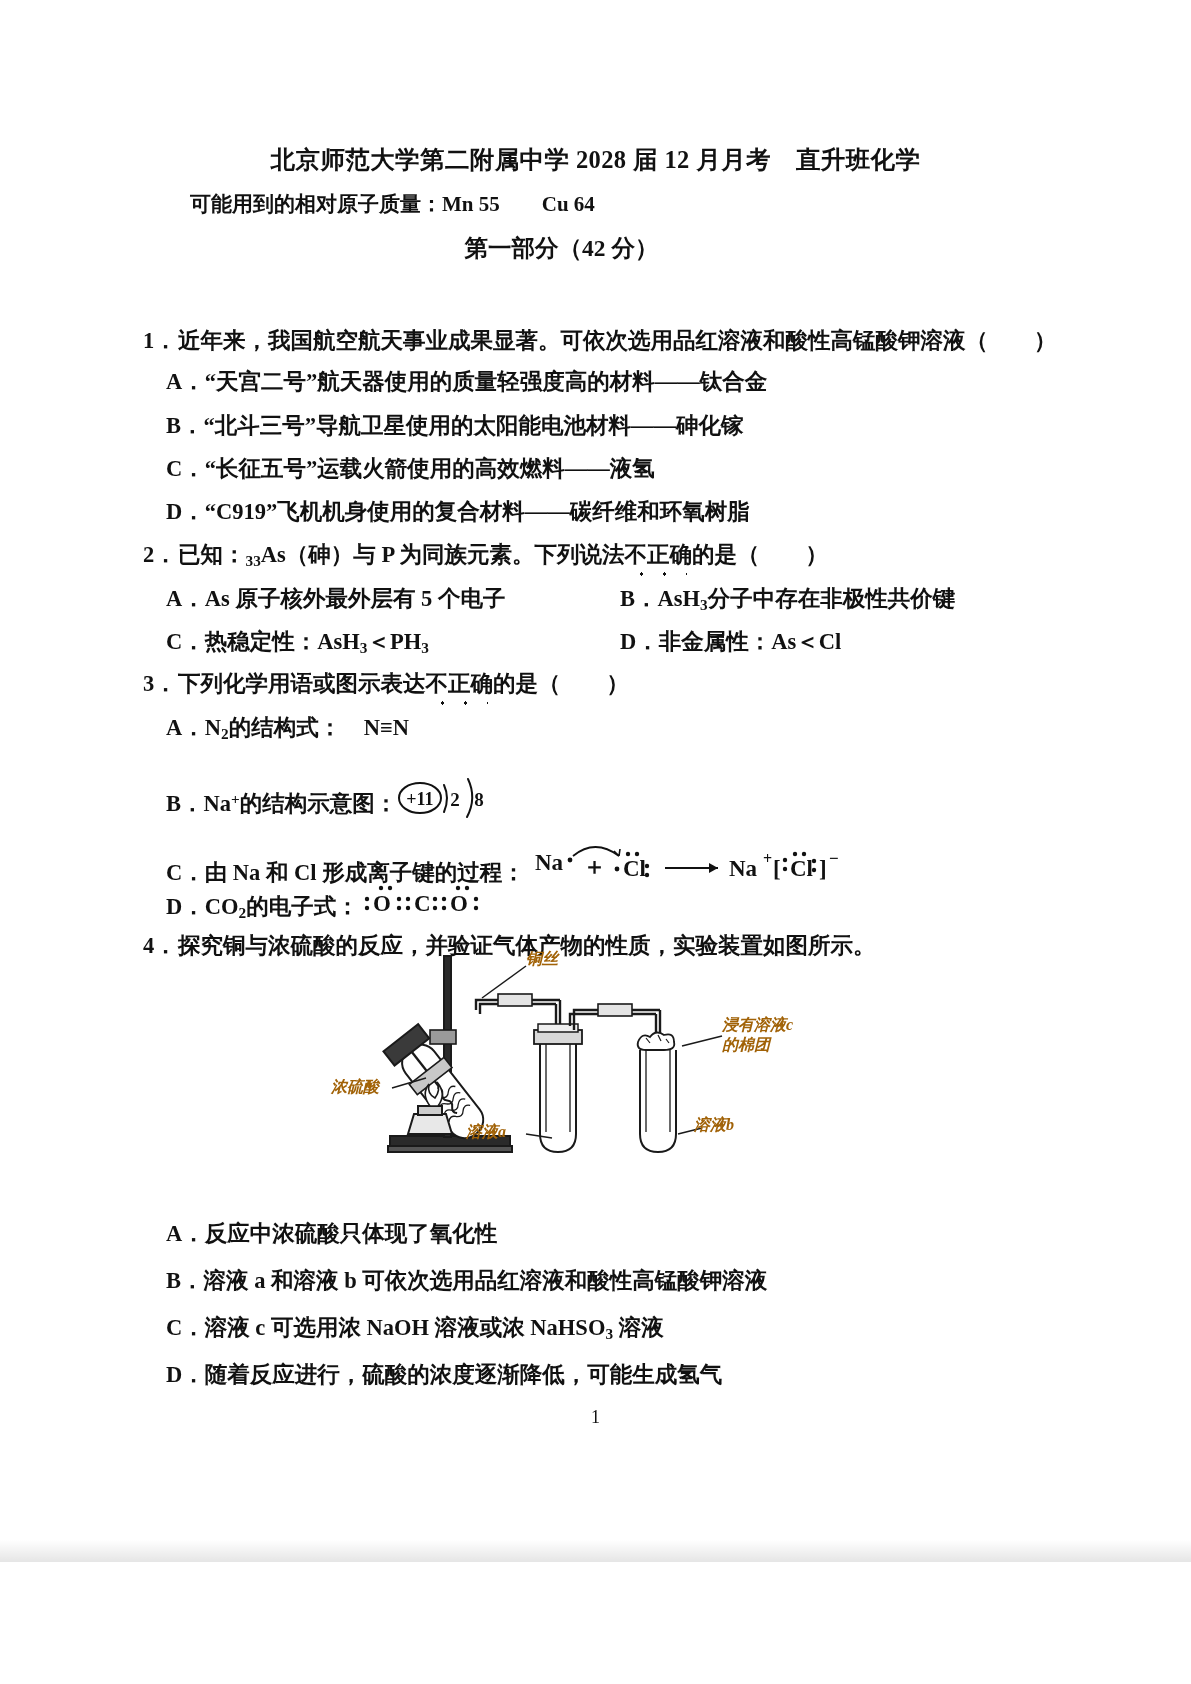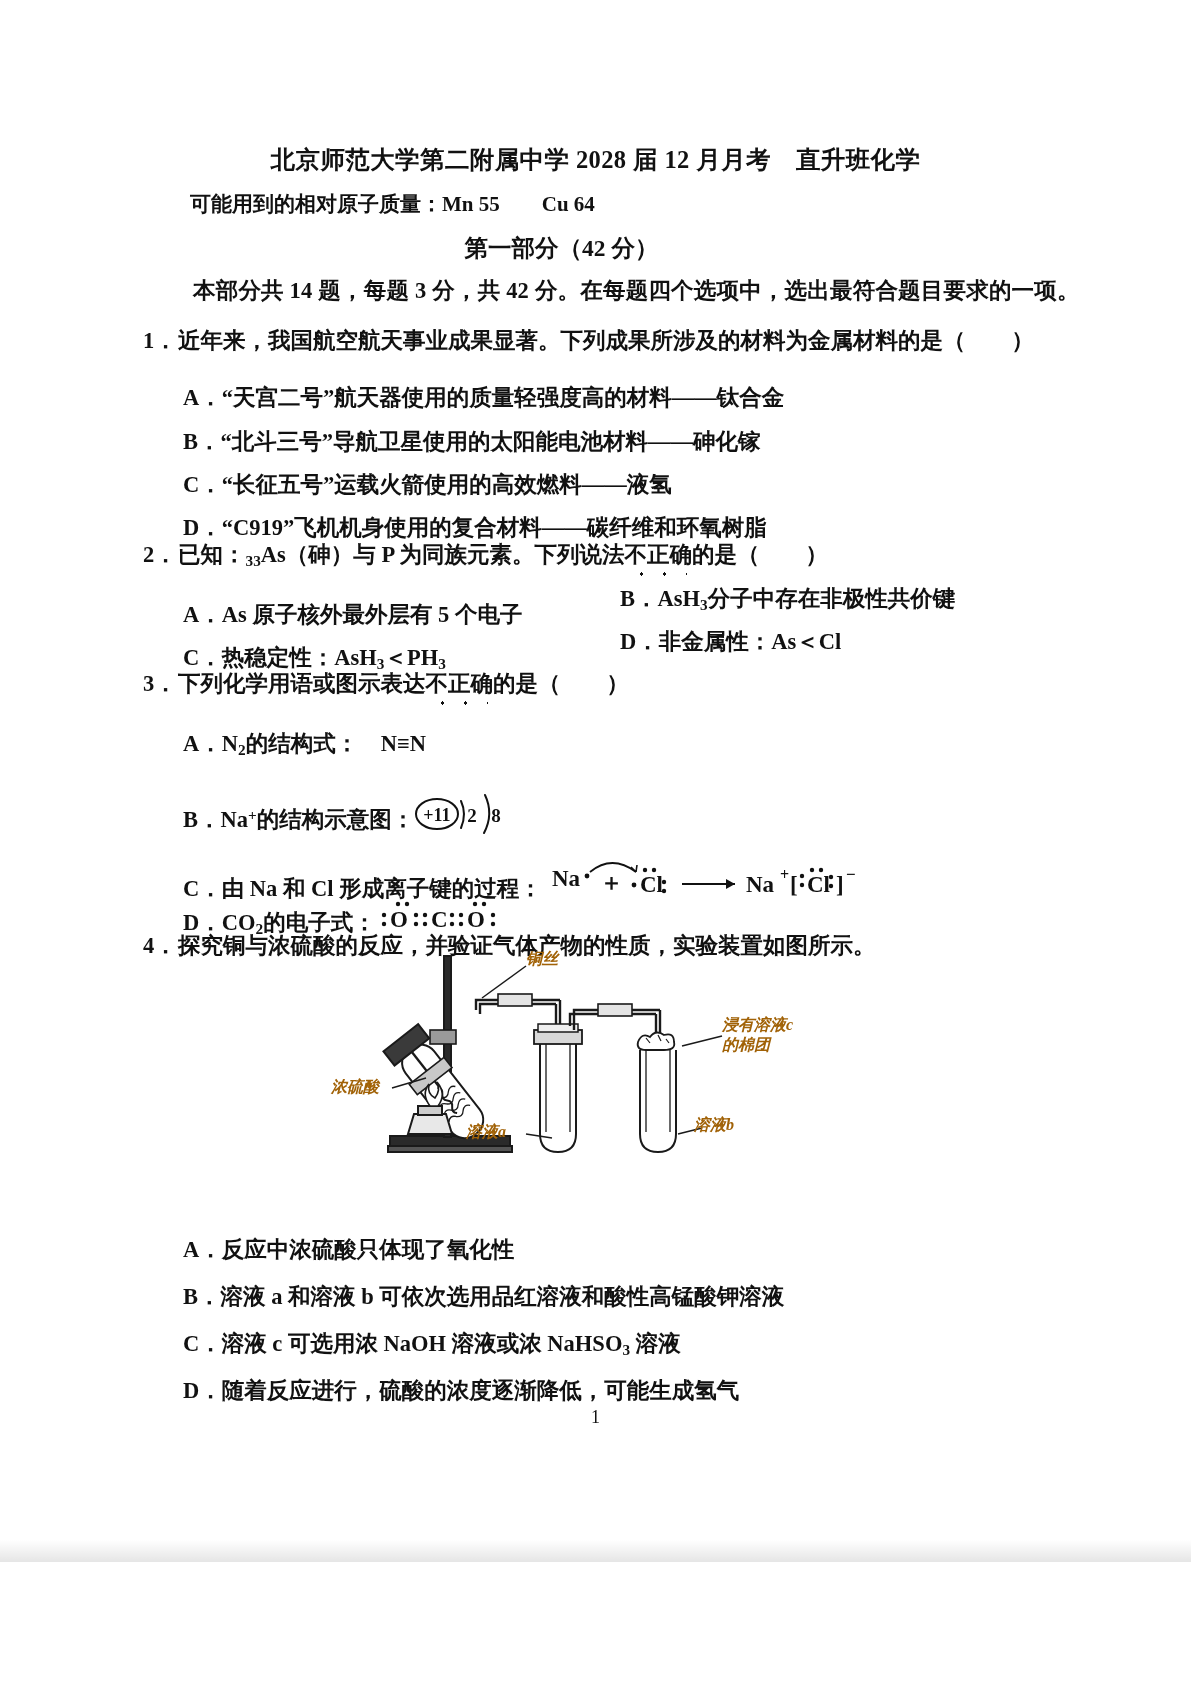--- a/index.html
+++ b/index.html
@@ -78,25 +78,24 @@
     white-space: nowrap;
   }
   .q-num {
     position: absolute;
     left: 143px;
     font-size: 22.5px;
     font-weight: bold;
   }
   .opt {
     position: absolute;
-    left: 183px;
+    left: 166px;
     font-size: 22.5px;
     font-weight: bold;
     white-space: nowrap;
-    margin-top: 16px;
   }
   .opt-right {
     position: absolute;
     left: 620px;
     font-size: 22.5px;
     font-weight: bold;
     white-space: nowrap;
   }
   .sub { font-size: 0.68em; vertical-align: -0.28em; }
   .sup { font-size: 0.68em; vertical-align: 0.45em; }
@@ -159,25 +158,24 @@
 <body>
 
 <div class="page">
   <div class="sheet"></div>
   <div class="edge-shadow"></div>
   <div class="below-fold"></div>
 
   <div class="doc-title">北京师范大学第二附属中学 2028 届 12 月月考　直升班化学</div>
   <div class="atomic-line">可能用到的相对原子质量：Mn  55　　Cu  64</div>
   <div class="part-title">第一部分（42 分）</div>
-  <div class="instructions">本部分共 14 题，每题 3 分，共 42 分。在每题四个选项中，选出最符合题目要求的一项。</div>
 
   <div class="q-num" style="top:325px;">1．</div>
   <div class="q" style="left:178px; top:325px;">
-    <span>近年来，我国航空航天事业成果显著。下列成果所涉及的材料为金属材料的是（</span><span style="display:inline-block;width:46px;"></span><span>）</span>
+    <span>近年来，我国航空航天事业成果显著。可依次选用品红溶液和酸性高锰酸钾溶液（</span><span style="display:inline-block;width:46px;"></span><span>）</span>
   </div>
 
   <div class="opt" style="top:366px;">A．“天宫二号”航天器使用的质量轻强度高的材料——钛合金</div>
   <div class="opt" style="top:410px;">B．“北斗三号”导航卫星使用的太阳能电池材料——砷化镓</div>
   <div class="opt" style="top:453px;">C．“长征五号”运载火箭使用的高效燃料——液氢</div>
   <div class="opt" style="top:496px;">D．“C919”飞机机身使用的复合材料——碳纤维和环氧树脂</div>
 
   <div class="q-num" style="top:539px;">2．</div>
   <div class="q" style="left:178px; top:539px;">
     <span>已知：</span><span class="sub">33</span><span>As（砷）与 P 为同族元素。下列说法</span><span class="emph">不正确</span><span>的是（</span><span style="display:inline-block;width:46px;"></span><span>）</span>

